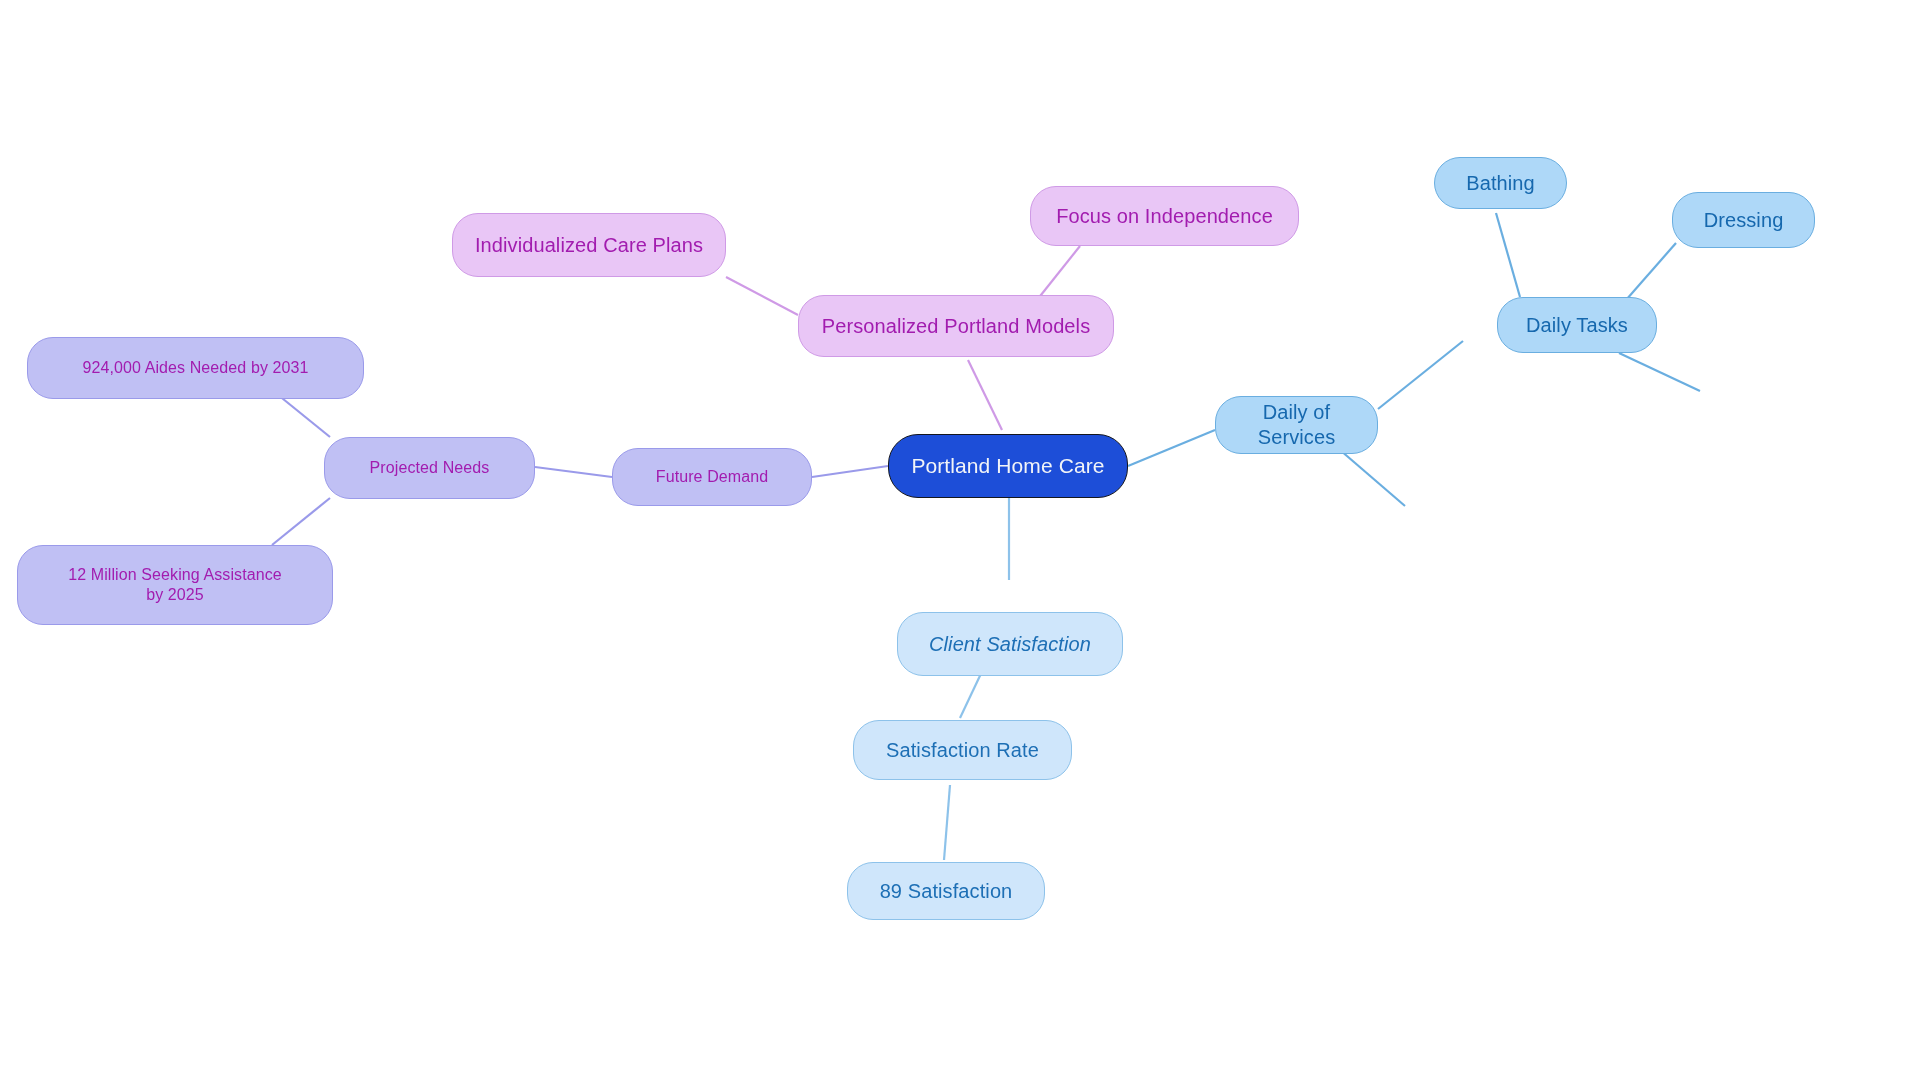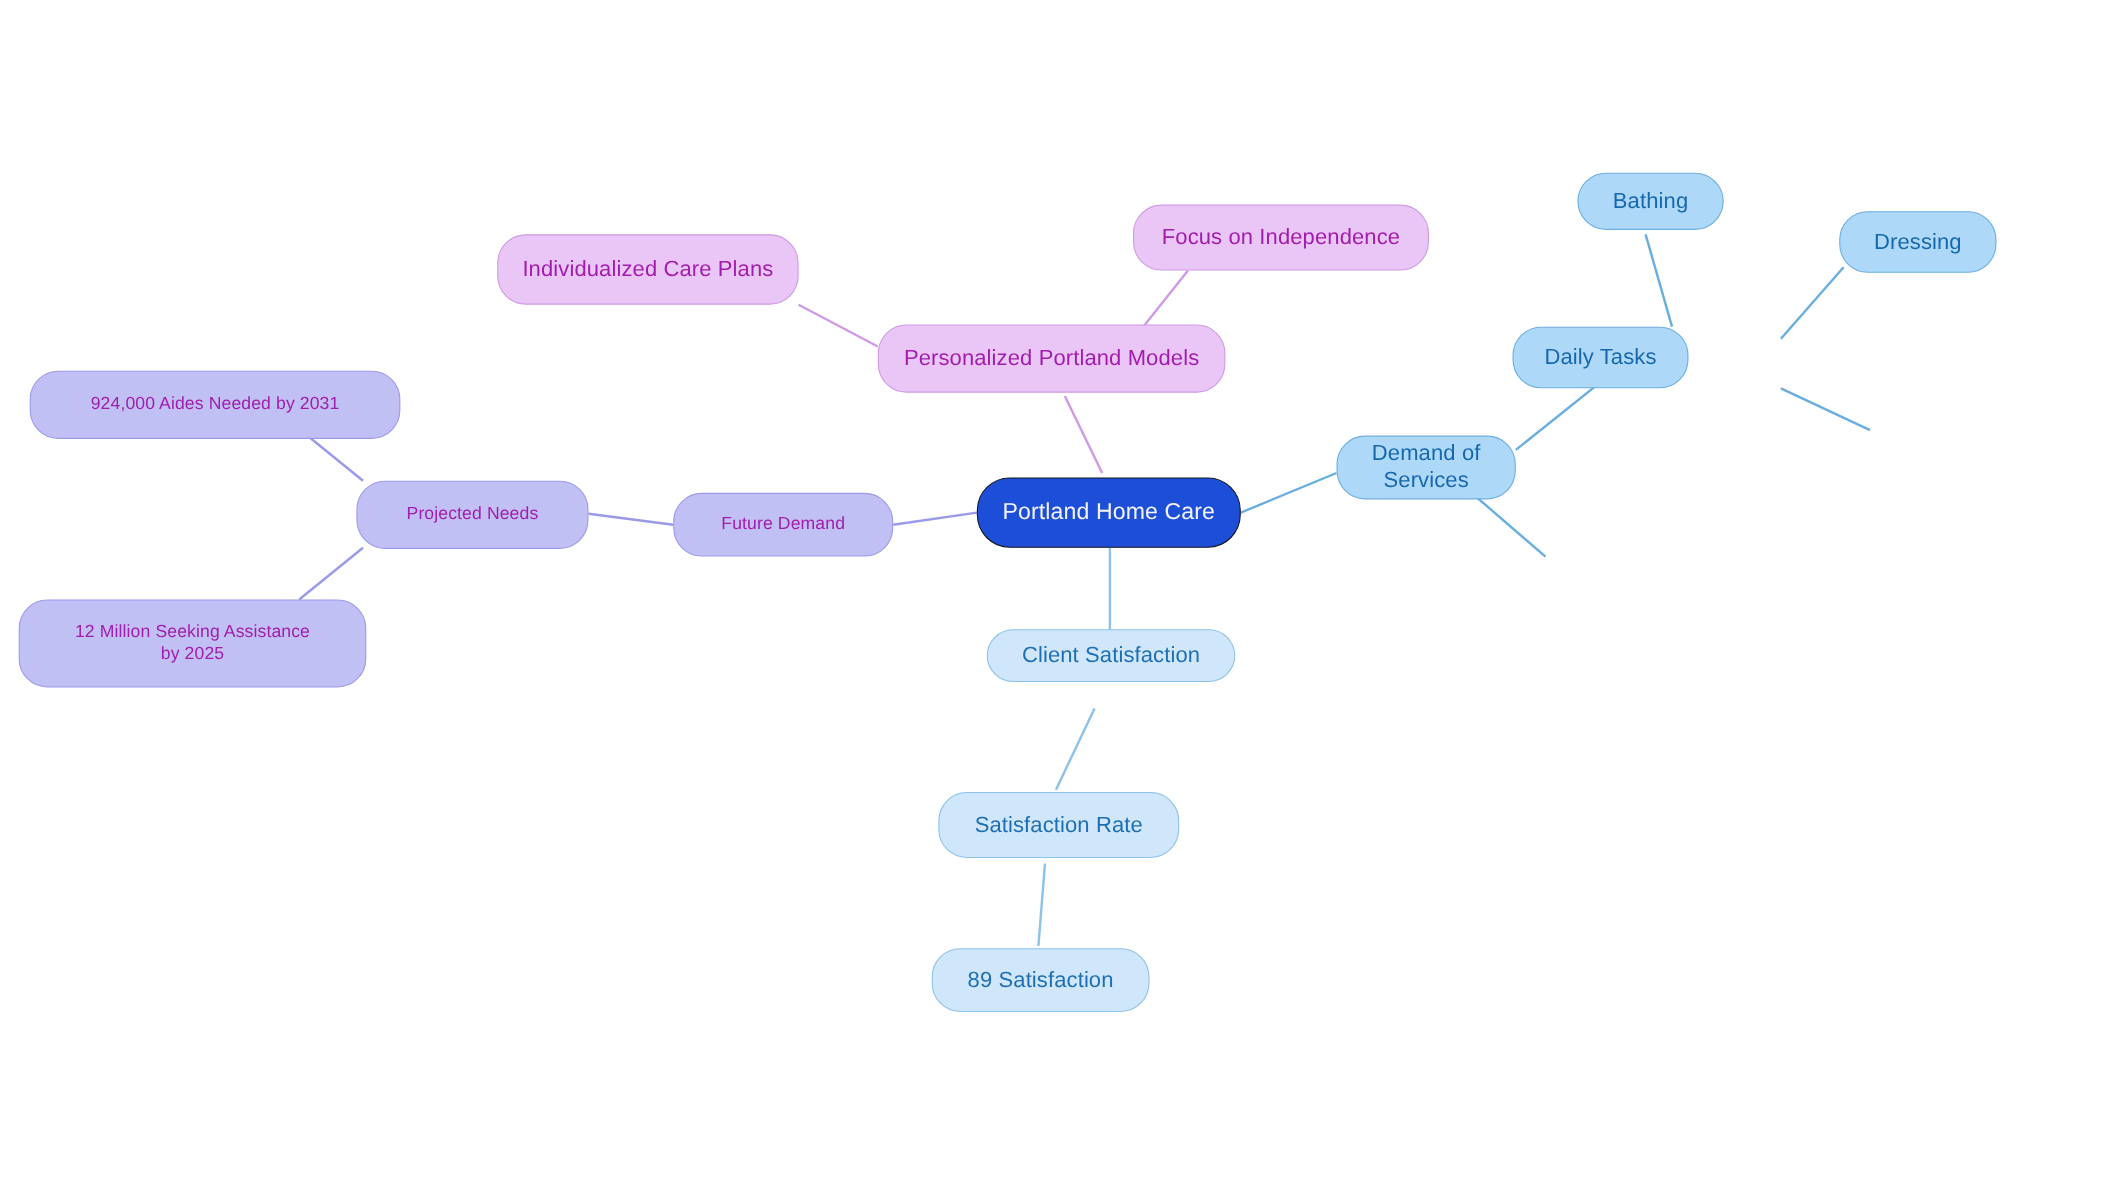--- a/index.html
+++ b/index.html
@@ -109,31 +109,31 @@
 
     <path d="M 1002 430 L 968 360" stroke="#cf9ae6" stroke-width="2.2" fill="none"></path>
 
     <path d="M 798 315 L 726 277" stroke="#cf9ae6" stroke-width="2.2" fill="none"></path>
 
     <path d="M 1033 305 L 1080 246" stroke="#cf9ae6" stroke-width="2.2" fill="none"></path>
   </svg>
 
   <div class="node node-root" style="left:888px; top:434px; width:240px; height:64px;">Portland Home Care</div>
 
-  <div class="node node-blue-mid" style="left:1215px; top:396px; width:163px; height:58px;">Demand of Services</div>
+  <div class="node node-blue-mid" style="left:1215px; top:396px; width:163px; height:58px;">Daily of Services</div>
 
-  <div class="node node-blue-mid" style="left:1375px; top:297px; width:160px; height:56px;">Daily Tasks</div>
+  <div class="node node-blue-mid" style="left:1497px; top:297px; width:160px; height:56px;">Daily Tasks</div>
 
   <div class="node node-blue-mid" style="left:1434px; top:157px; width:133px; height:52px;">Bathing</div>
 
   <div class="node node-blue-mid" style="left:1672px; top:192px; width:143px; height:56px;">Dressing</div>
 
 
 
-  <div class="node node-blue-light" style="left:897px; top:572px; width:226px; height:48px;">Client Satisfaction</div>
+  <div class="node node-blue-light" style="left:897px; top:612px; width:226px; height:64px;font-style:italic;">Client Satisfaction</div>
 
   <div class="node node-blue-light" style="left:853px; top:720px; width:219px; height:60px;">Satisfaction Rate</div>
 
   <div class="node node-blue-light" style="left:847px; top:862px; width:198px; height:58px;">89 Satisfaction</div>
 
   <div class="node node-purple" style="left:612px; top:448px; width:200px; height:58px;">Future Demand</div>
 
   <div class="node node-purple" style="left:324px; top:437px; width:211px; height:62px;">Projected Needs</div>
 
   <div class="node node-purple" style="left:27px; top:337px; width:337px; height:62px;">924,000 Aides Needed by 2031</div>

